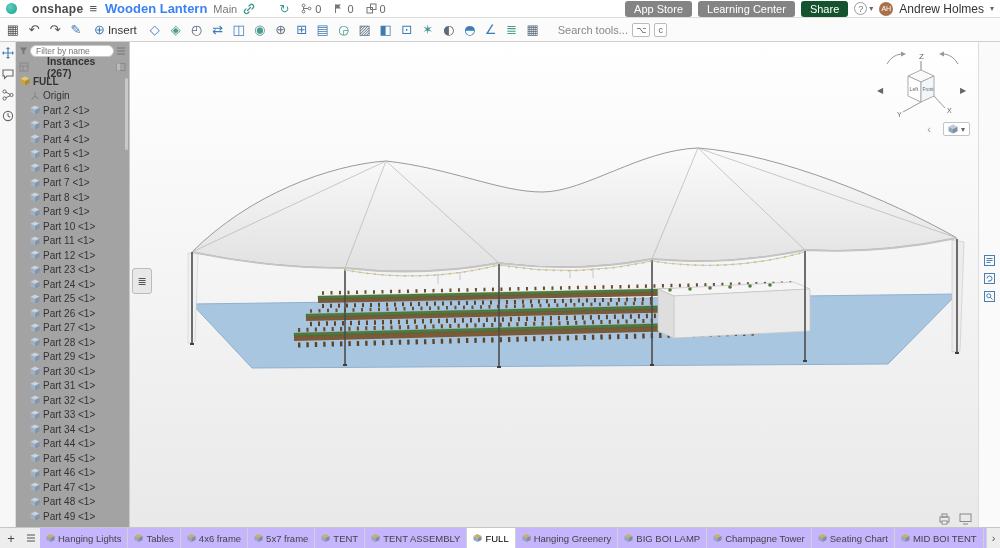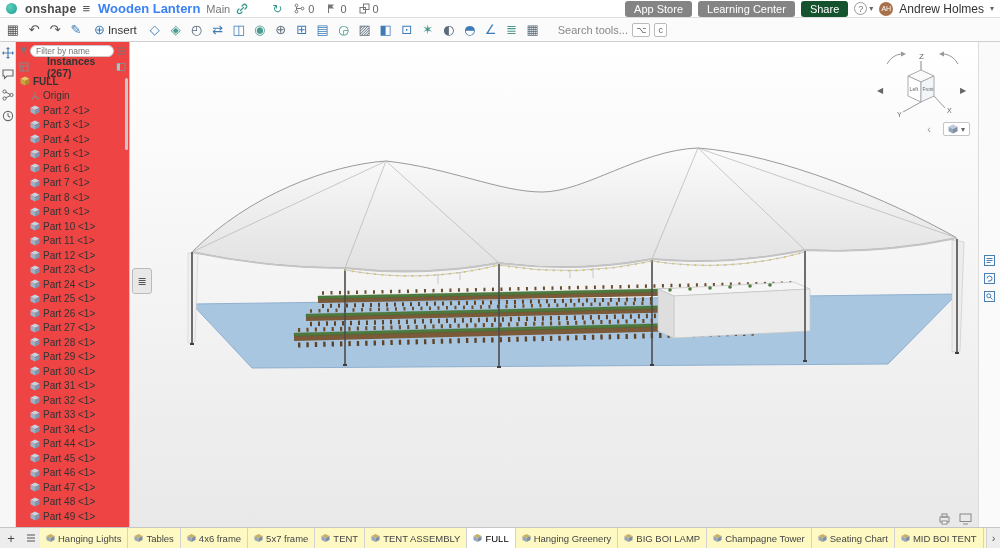--- a/index.html
+++ b/index.html
@@ -2,21 +2,21 @@
 <html><head>
 <meta charset="utf-8">
 <style>
   * { margin:0; padding:0; box-sizing:border-box; }
   html,body { width:1000px; height:548px; overflow:hidden;
     font-family:"Liberation Sans","DejaVu Sans",sans-serif; background:#fff; color:#333; }
 
   
   .topbar { height:18px; display:flex; align-items:center; gap:6px; padding:0 6px;
     background:#fff; border-bottom:1px solid #ddd; font-size:12px; }
-  .logo { display:flex; align-items:center; gap:8px; }
+  .logo { display:flex; align-items:center; gap:15px; }
   .logo-mark { width:11px; height:11px; border-radius:50%;
     background:radial-gradient(circle at 35% 35%, #5fd0c0, #199e8c); }
   .logo-word { font-weight:bold; color:#4a4a4a; font-size:12px; letter-spacing:.3px; }
   .hamburger { color:#555; font-size:13px; line-height:1; cursor:pointer; }
   .doc-title { font-weight:bold; color:#3b82f6; font-size:13px; margin-left:2px; white-space:nowrap; }
   .workspace { color:#777; font-size:11px; }
   .linkicon svg { display:block; }
   .counters { display:flex; align-items:center; gap:12px; margin-left:18px; }
   .counter { display:flex; align-items:center; gap:3px; color:#666; font-size:11px; }
   .spacer { flex:1; }
@@ -49,21 +49,21 @@
     font-size:11px; cursor:text; }
   .key { border:1px solid #bbb; border-radius:2px; font-size:9px; color:#666; padding:0 3px;
     line-height:12px; background:#fff; }
 
   
   .main { display:flex; height:485px; }
   .leftstrip { width:16px; background:#f7f7f7; border-right:1px solid #ddd;
     display:flex; flex-direction:column; align-items:center; gap:9px; padding-top:5px; }
   .leftstrip svg { display:block; cursor:pointer; }
 
-  .panel { width:114px; background:#ef4444; border-right:1px solid #c9c9c9; position:relative;
+  .panel { width:114px; background:#a3a3a3; border-right:1px solid #c9c9c9; position:relative;
     font-size:10px; overflow:hidden; }
   .filterrow { display:flex; align-items:center; gap:2px; padding:2px 3px; height:17px; }
   .filterrow input { flex:1; min-width:0; height:12px; border:1px solid #c9c9c9; border-radius:7px;
     font-size:8.5px; padding:0 5px; color:#555; outline:none;
     font-family:"Liberation Sans",sans-serif; }
   .phead { display:flex; align-items:center; gap:18px; padding:1px 3px; height:15px; }
   .phead .ptitle { font-weight:bold; font-size:10.5px; color:#333; flex:1; }
   .tree { }
   .trow { display:flex; align-items:center; gap:3px; height:14.5px; padding-left:4px;
     white-space:nowrap; cursor:pointer; }
@@ -95,21 +95,21 @@
     display:flex; flex-direction:column; align-items:center; gap:5px; padding-top:212px; }
   .rightstrip svg { cursor:pointer; }
 
   
   .tabbar { height:21px; display:flex; align-items:stretch; background:#ededed;
     border-top:1px solid #c6c6c6; font-size:9.5px; }
   .tb-plus { width:22px; border:none; background:transparent; font-size:13px; color:#444; cursor:pointer; }
   .tb-list { width:18px; display:flex; align-items:center; justify-content:center; cursor:pointer; }
   .tabs { display:flex; flex:1; overflow:hidden; }
   .tab { display:flex; align-items:center; gap:3px; padding:0 6px; border-right:1px solid #d2d2d2;
-    background:#fef9c3; color:#444; white-space:nowrap; cursor:pointer; }
+    background:#c4b5fd; color:#444; white-space:nowrap; cursor:pointer; }
   .tab.active { background:#fff; color:#000; }
   .tab svg { flex:none; }
   .tb-chev { width:14px; display:flex; align-items:center; justify-content:center;
     color:#555; font-size:11px; cursor:pointer; border-left:1px solid #d2d2d2; }
 </style>
 </head>
 <body>
 
 <div class="topbar">
   <div class="logo">

